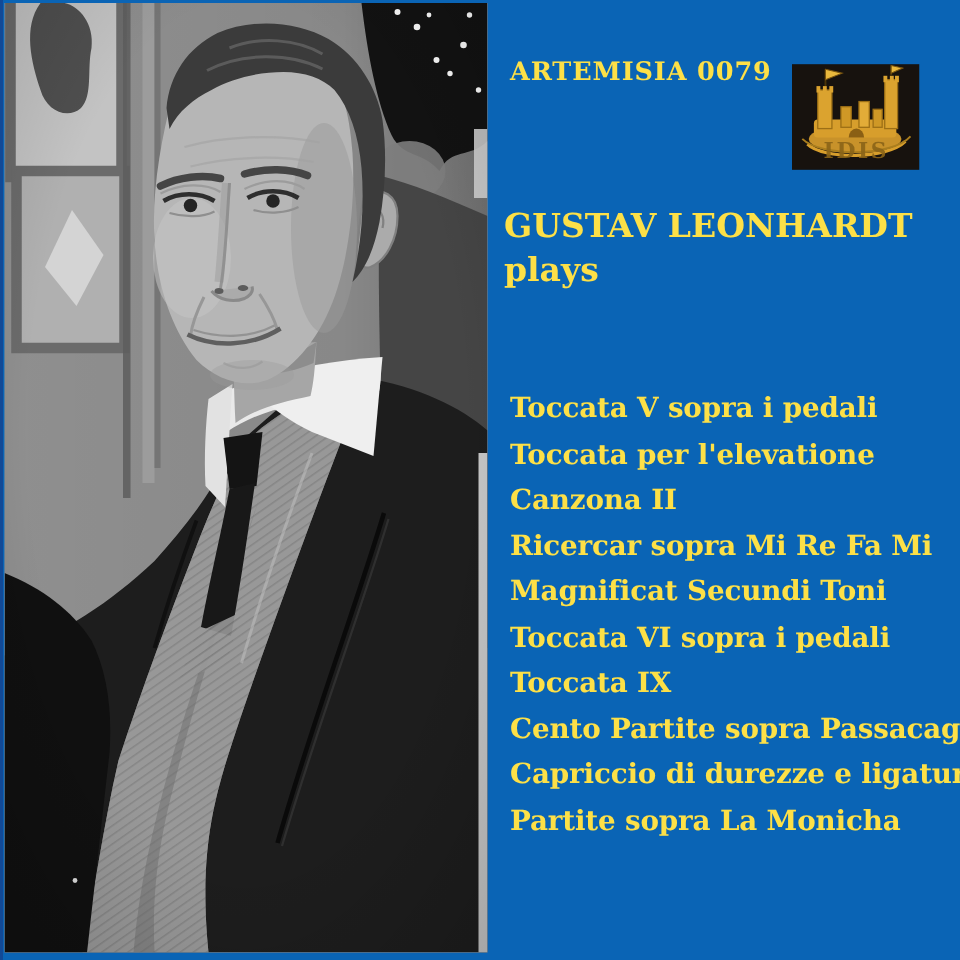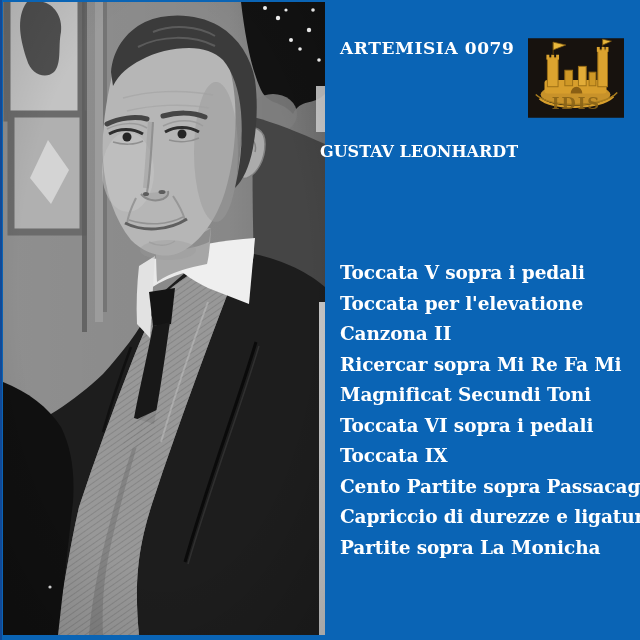--- a/index.html
+++ b/index.html
@@ -7,25 +7,25 @@
     position:relative;width:640px;height:640px;overflow:hidden;
     background:#0a64b5;
     box-shadow:inset 2px 0 0 rgba(25,45,120,.5);
     font-family:"DejaVu Serif","Liberation Serif",serif;
   }
   .photo{
     position:absolute;left:3px;top:2px;width:322px;height:633px;
     background:#8f8f8f;overflow:hidden;
   }
   .photo svg{display:block;width:100%;height:100%;}
-  .panel-text{color:#ffffff;font-weight:bold;position:absolute;white-space:nowrap;}
+  .panel-text{color:#fde047;font-weight:bold;position:absolute;white-space:nowrap;}
   .catalog{left:340px;top:38px;font-size:17px;letter-spacing:.6px;}
-  .logo{position:absolute;left:528px;top:37px;width:96px;height:82px;}
+  .logo{position:absolute;left:528px;top:37px;width:85px;height:82px;}
   .logo svg{display:block;width:100%;height:100%;}
-  .heading{left:320px;top:137px;font-size:16px;line-height:29px;}
+  .heading{left:336px;top:137px;font-size:22px;line-height:29px;}
   .tracks{left:340px;top:258px;font-size:18.5px;line-height:30.5px;letter-spacing:-.1px;}
   .note{left:340px;top:592px;font-size:18.5px;}
 </style>
 </head>
 <body>
 
 <div class="canvas">
 
   <div class="photo">
     <svg viewBox="0 0 322 633" preserveAspectRatio="none">
@@ -185,20 +185,21 @@
         <path d="M26,4 L39,7 L26,12 Z" fill="#e9b83d" stroke="#7a5510" stroke-width=".8"></path>
         <line x1="77" y1="9" x2="77" y2="1" stroke="#4a3408" stroke-width="1.5"></line>
         <path d="M77,1 L86,3 L77,7 Z" fill="#e9b83d" stroke="#7a5510" stroke-width=".8"></path>
       </g>
       <text x="50" y="73" text-anchor="middle" font-size="17" font-weight="bold" letter-spacing="2" fill="#8a6418" opacity=".9" font-family="'DejaVu Serif','Liberation Serif',serif">IDIS</text>
     </svg>
   </div>
 
   <div class="panel-text heading">
     <div>GUSTAV LEONHARDT</div>
+    <div>plays</div>
   </div>
 
   <div class="panel-text tracks">
     <div>Toccata V sopra i pedali</div>
     <div>Toccata per l'elevatione</div>
     <div>Canzona II</div>
     <div>Ricercar sopra Mi Re Fa Mi</div>
     <div>Magnificat Secundi Toni</div>
     <div>Toccata VI sopra i pedali</div>
     <div>Toccata IX</div>

